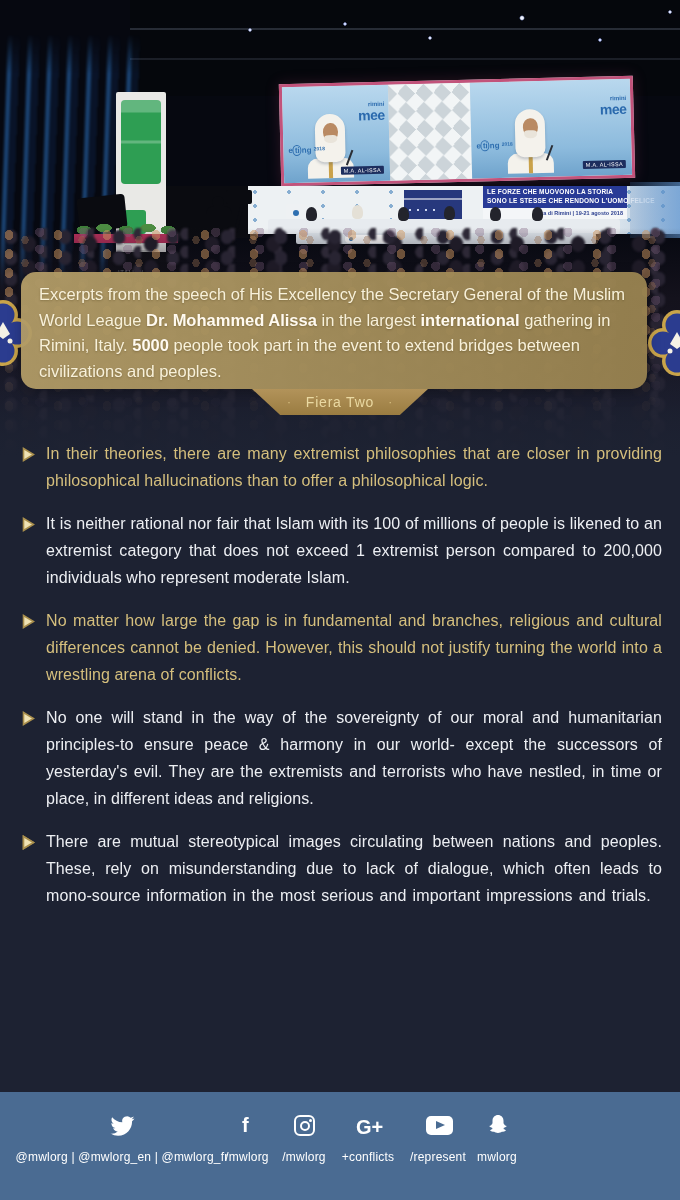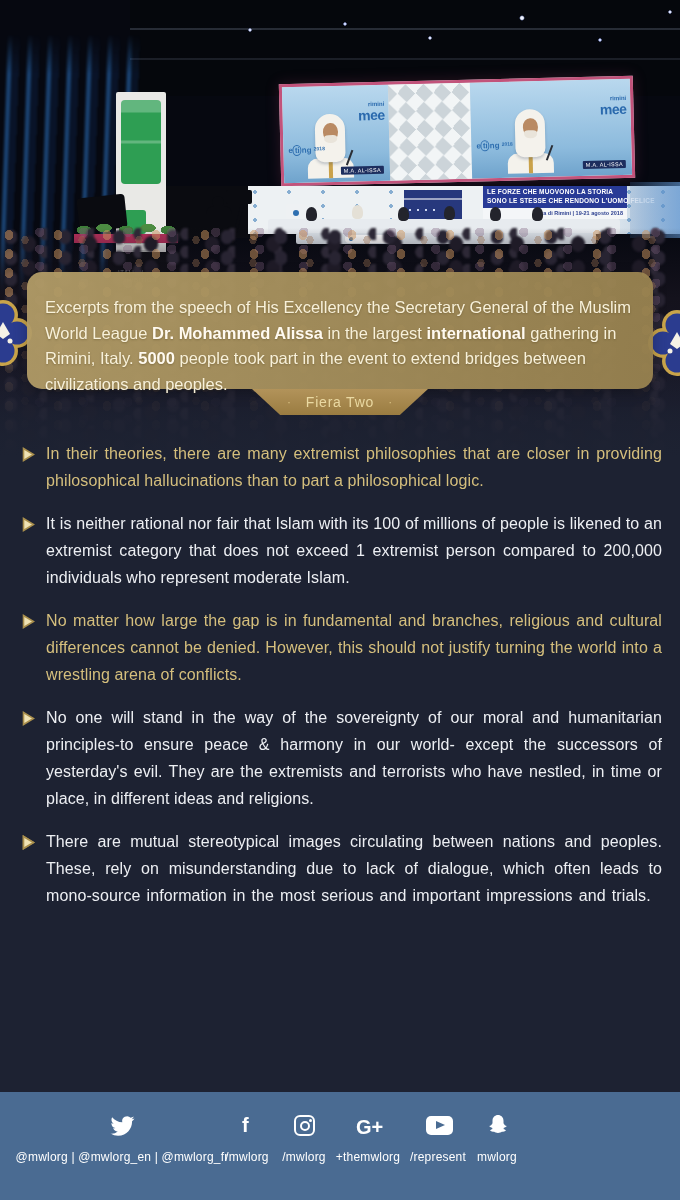--- a/index.html
+++ b/index.html
@@ -109,23 +109,23 @@
      radial-gradient(ellipse 6px 7px at 25px 12px,rgba(150,110,80,.4) 60%,transparent 62%),
      radial-gradient(ellipse 8px 8px at 40px 4px,rgba(125,95,125,.35) 60%,transparent 62%);
      background-size:49px 19px,57px 23px,44px 17px;
      -webkit-mask-image:linear-gradient(180deg,#000 0 28%,rgba(0,0,0,.3) 65%,transparent);
      mask-image:linear-gradient(180deg,#000 0 28%,rgba(0,0,0,.3) 65%,transparent);}
   .photo-fade{position:absolute;left:0;top:344px;width:680px;height:118px;
      background:linear-gradient(180deg,transparent,rgba(29,34,50,.75) 62%,#1d2232 96%);}
 
   
   .ornament{position:absolute;z-index:2;}
-  .banner{position:absolute;left:27px;top:272px;width:626px;height:117px;z-index:3;border-radius:15px;
+  .banner{position:absolute;left:21px;top:272px;width:626px;height:117px;z-index:3;border-radius:15px;
      background:linear-gradient(105deg,rgba(178,156,103,.95),rgba(152,130,79,.95));
-     color:#f8f1da;padding:23px 14px 0 18px;font-size:16.5px;line-height:25.5px;
+     color:#f8f1da;padding:10px 14px 0 18px;font-size:16.5px;line-height:25.5px;
      text-shadow:0 1px 2px rgba(70,55,20,.35);box-shadow:0 4px 14px rgba(0,0,0,.25);}
   .banner .b{font-weight:bold;color:#fffaf0;}
   .part-tab{position:absolute;left:252px;top:389px;width:176px;height:26px;z-index:3;
      background:linear-gradient(180deg,#b2935a,#9a7c41);
      clip-path:polygon(0 0,100% 0,84% 100%,16% 100%);
      color:#ead9a2;font-size:14px;letter-spacing:.8px;
      display:flex;align-items:center;justify-content:center;gap:14px;}
   .part-tab .dot{font-size:12px;color:#d9c184;}
 
   
@@ -279,21 +279,21 @@
     <span class="dot">·</span>
     <span>Fiera Two</span>
     <span class="dot">·</span>
   </div>
 
   <div class="content">
     <div class="bullet gold">
       <svg class="tri" width="13" height="15" viewBox="0 0 13 15">
           <path d="M1.5 1.5 L11.5 7.5 L1.5 13.5 Z" fill="#f0e3b4" stroke="#a98f4d" stroke-width="1.6"></path>
         </svg>
-      <span>In their theories, there are many extremist philosophies that are closer in providing philosophical hallucinations than to part a philosophical logic.</span>
+      <span>In their theories, there are many extremist philosophies that are closer in providing philosophical hallucinations than to offer a philosophical logic.</span>
     </div>
     <div class="bullet white">
       <svg class="tri" width="13" height="15" viewBox="0 0 13 15">
           <path d="M1.5 1.5 L11.5 7.5 L1.5 13.5 Z" fill="#f0e3b4" stroke="#a98f4d" stroke-width="1.6"></path>
         </svg>
       <span>It is neither rational nor fair that Islam with its 100 of millions of people is likened to an extremist category that does not exceed 1 extremist person compared to 200,000 individuals who represent moderate Islam.</span>
     </div>
     <div class="bullet gold">
       <svg class="tri" width="13" height="15" viewBox="0 0 13 15">
           <path d="M1.5 1.5 L11.5 7.5 L1.5 13.5 Z" fill="#f0e3b4" stroke="#a98f4d" stroke-width="1.6"></path>
@@ -325,21 +325,21 @@
     </svg>
     <div class="label" style="left:122px;">@mwlorg  |  @mwlorg_en  |  @mwlorg_fr</div>
 
     <div class="icon glyph" style="left:242px;top:22px;">f</div>
     <div class="label" style="left:247px;">/mwlorg</div>
 
     <div class="icon ig" style="left:294px;top:23px;"></div>
     <div class="label" style="left:304px;">/mwlorg</div>
 
     <div class="icon glyph" style="left:356px;top:24px;">G+</div>
-    <div class="label" style="left:368px;">+themwlorg</div>
+    <div class="label" style="left:368px;">+conflicts</div>
 
     <div class="icon yt" style="left:426px;top:24px;"></div>
     <div class="label" style="left:438px;">/represent</div>
 
     <svg class="icon" style="left:486px;top:21px;" width="24" height="25" viewBox="0 0 24 24">
       <path fill="#fff" d="M12 1.5c3 0 5.5 2.2 5.5 5.8v2.4c.7 1.6 2 2.5 3.3 2.9-.4.9-1.6 1.5-2.9 1.7-.1.5-.2 1-.5 1.3 1 .2 1.9.6 2.6 1.3-1 .9-2.6 1.4-4.2 1.4-.8.6-2.2 1.2-3.8 1.2s-3-.6-3.8-1.2c-1.6 0-3.2-.5-4.2-1.4.7-.7 1.6-1.1 2.6-1.3-.3-.3-.4-.8-.5-1.3-1.3-.2-2.5-.8-2.9-1.7 1.3-.4 2.6-1.3 3.3-2.9V7.3C6.5 3.7 9 1.5 12 1.5z"></path>
     </svg>
     <div class="label" style="left:497px;">mwlorg</div>
 
   </div>

